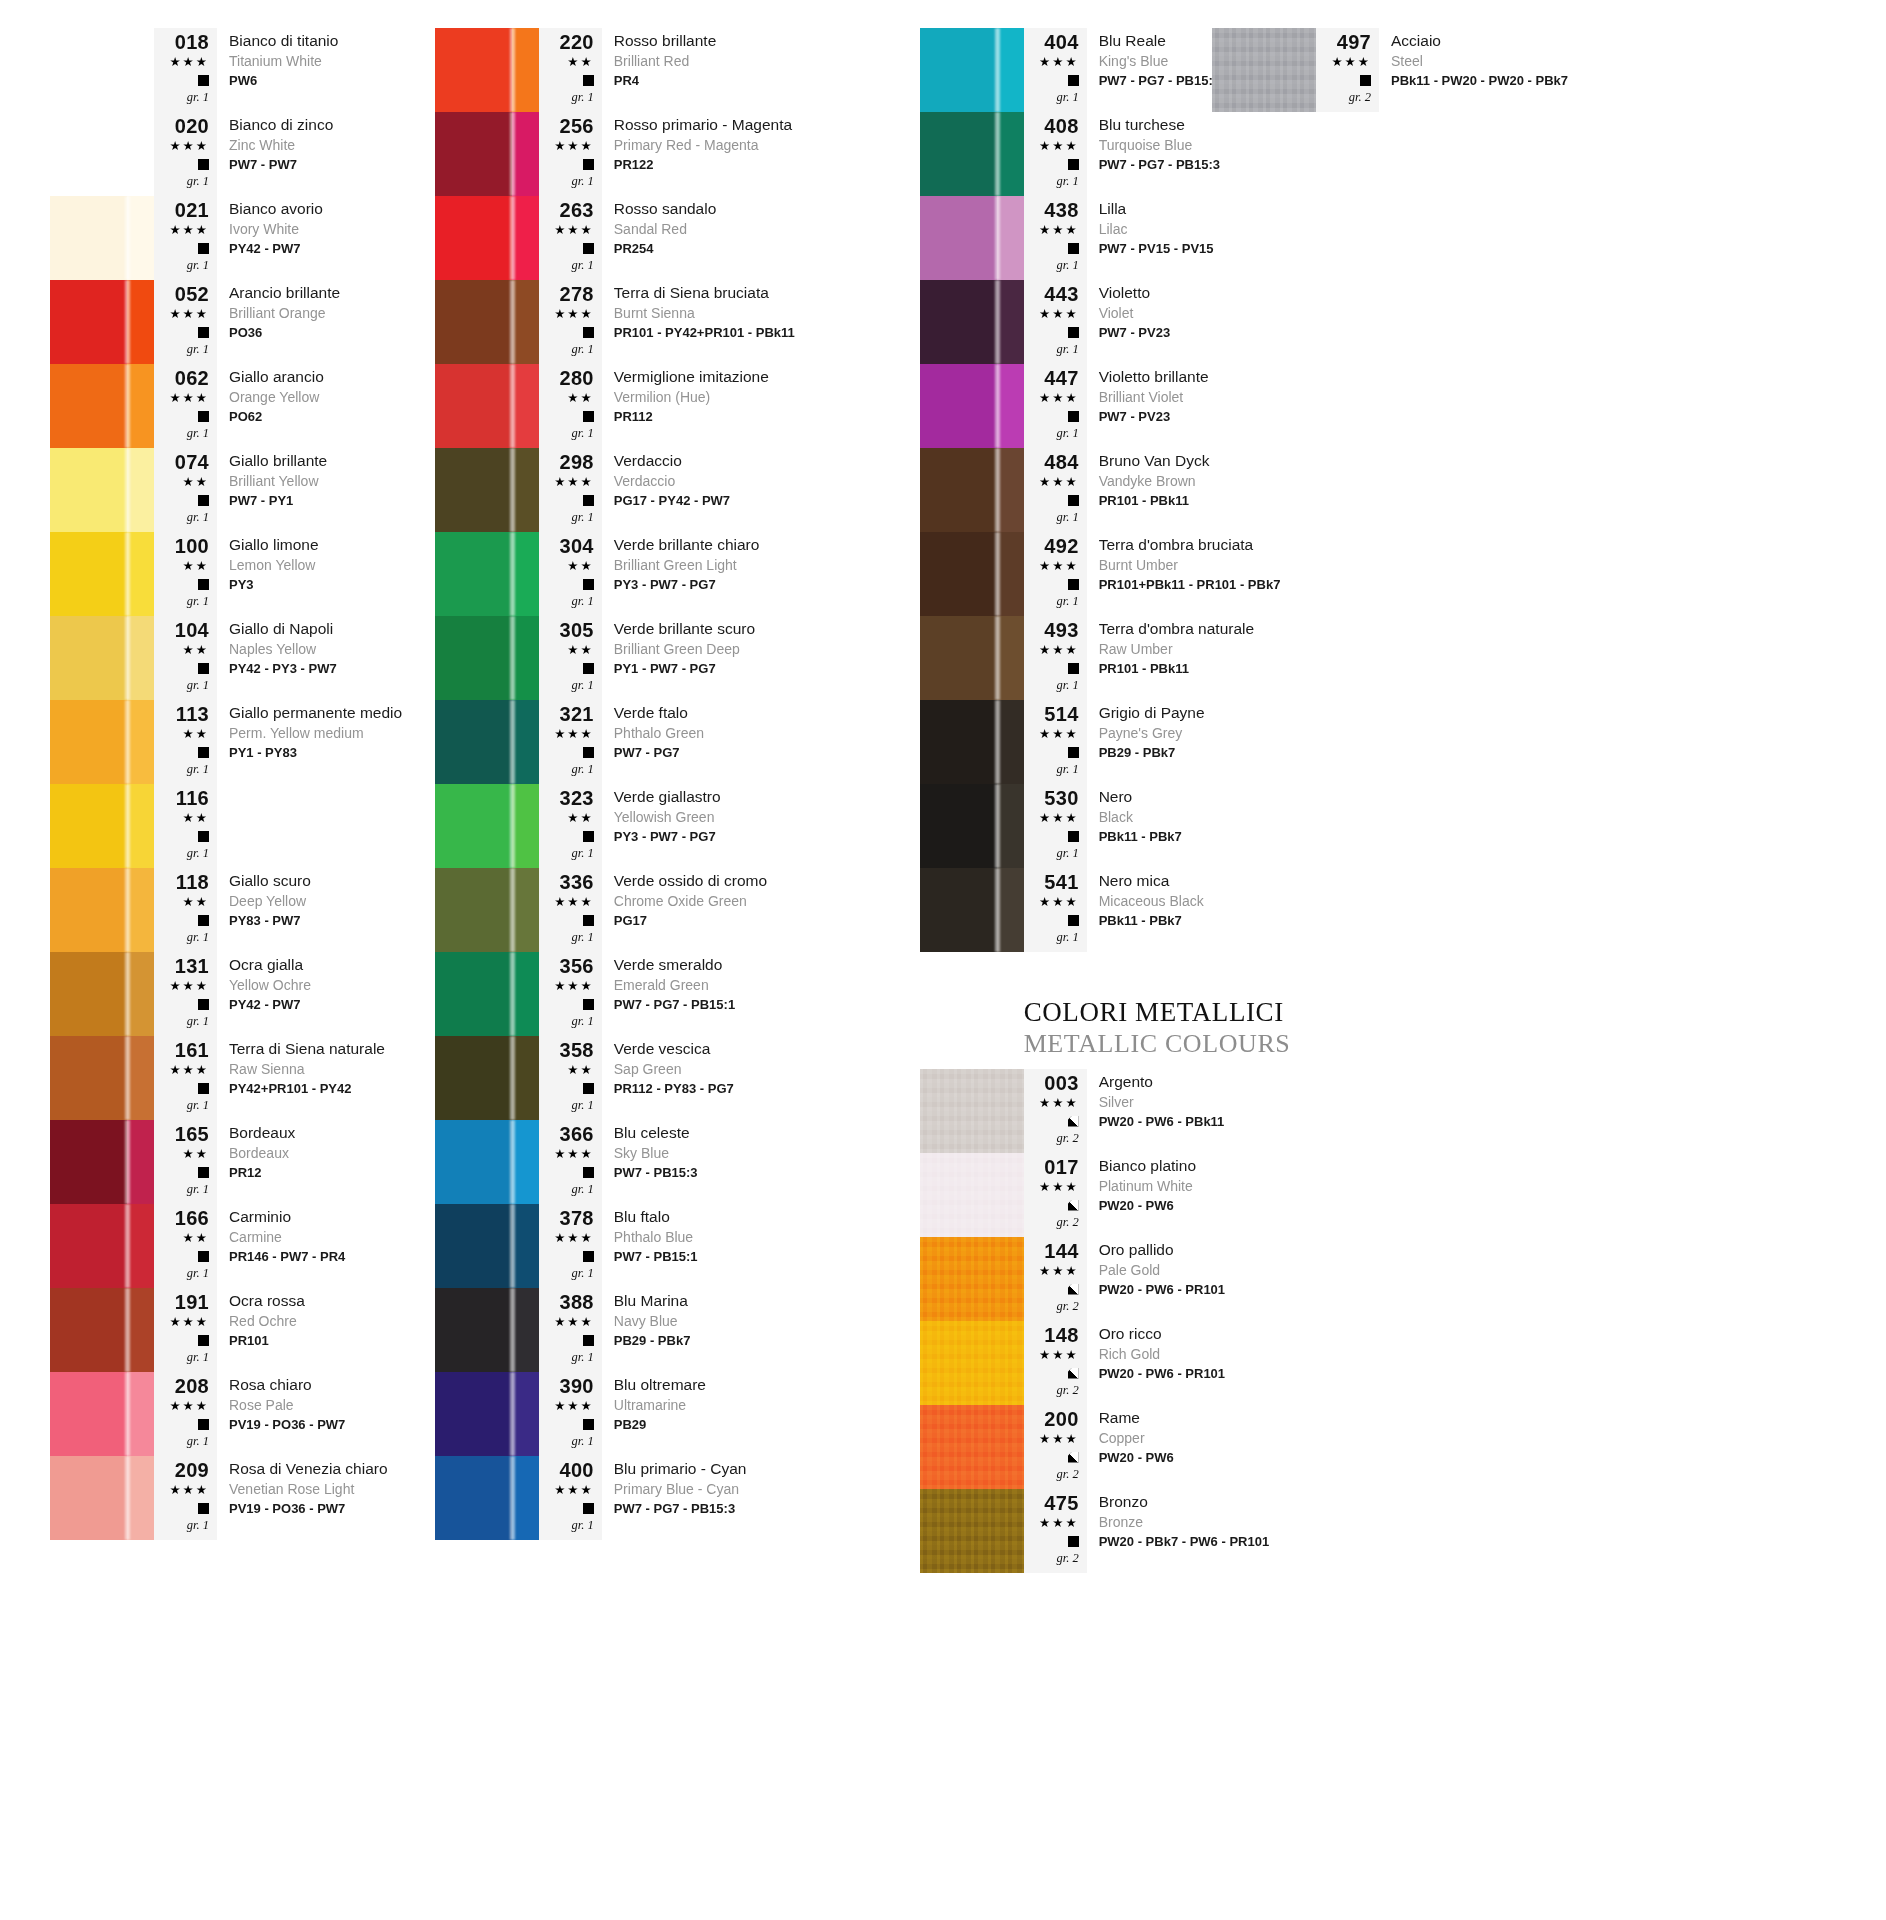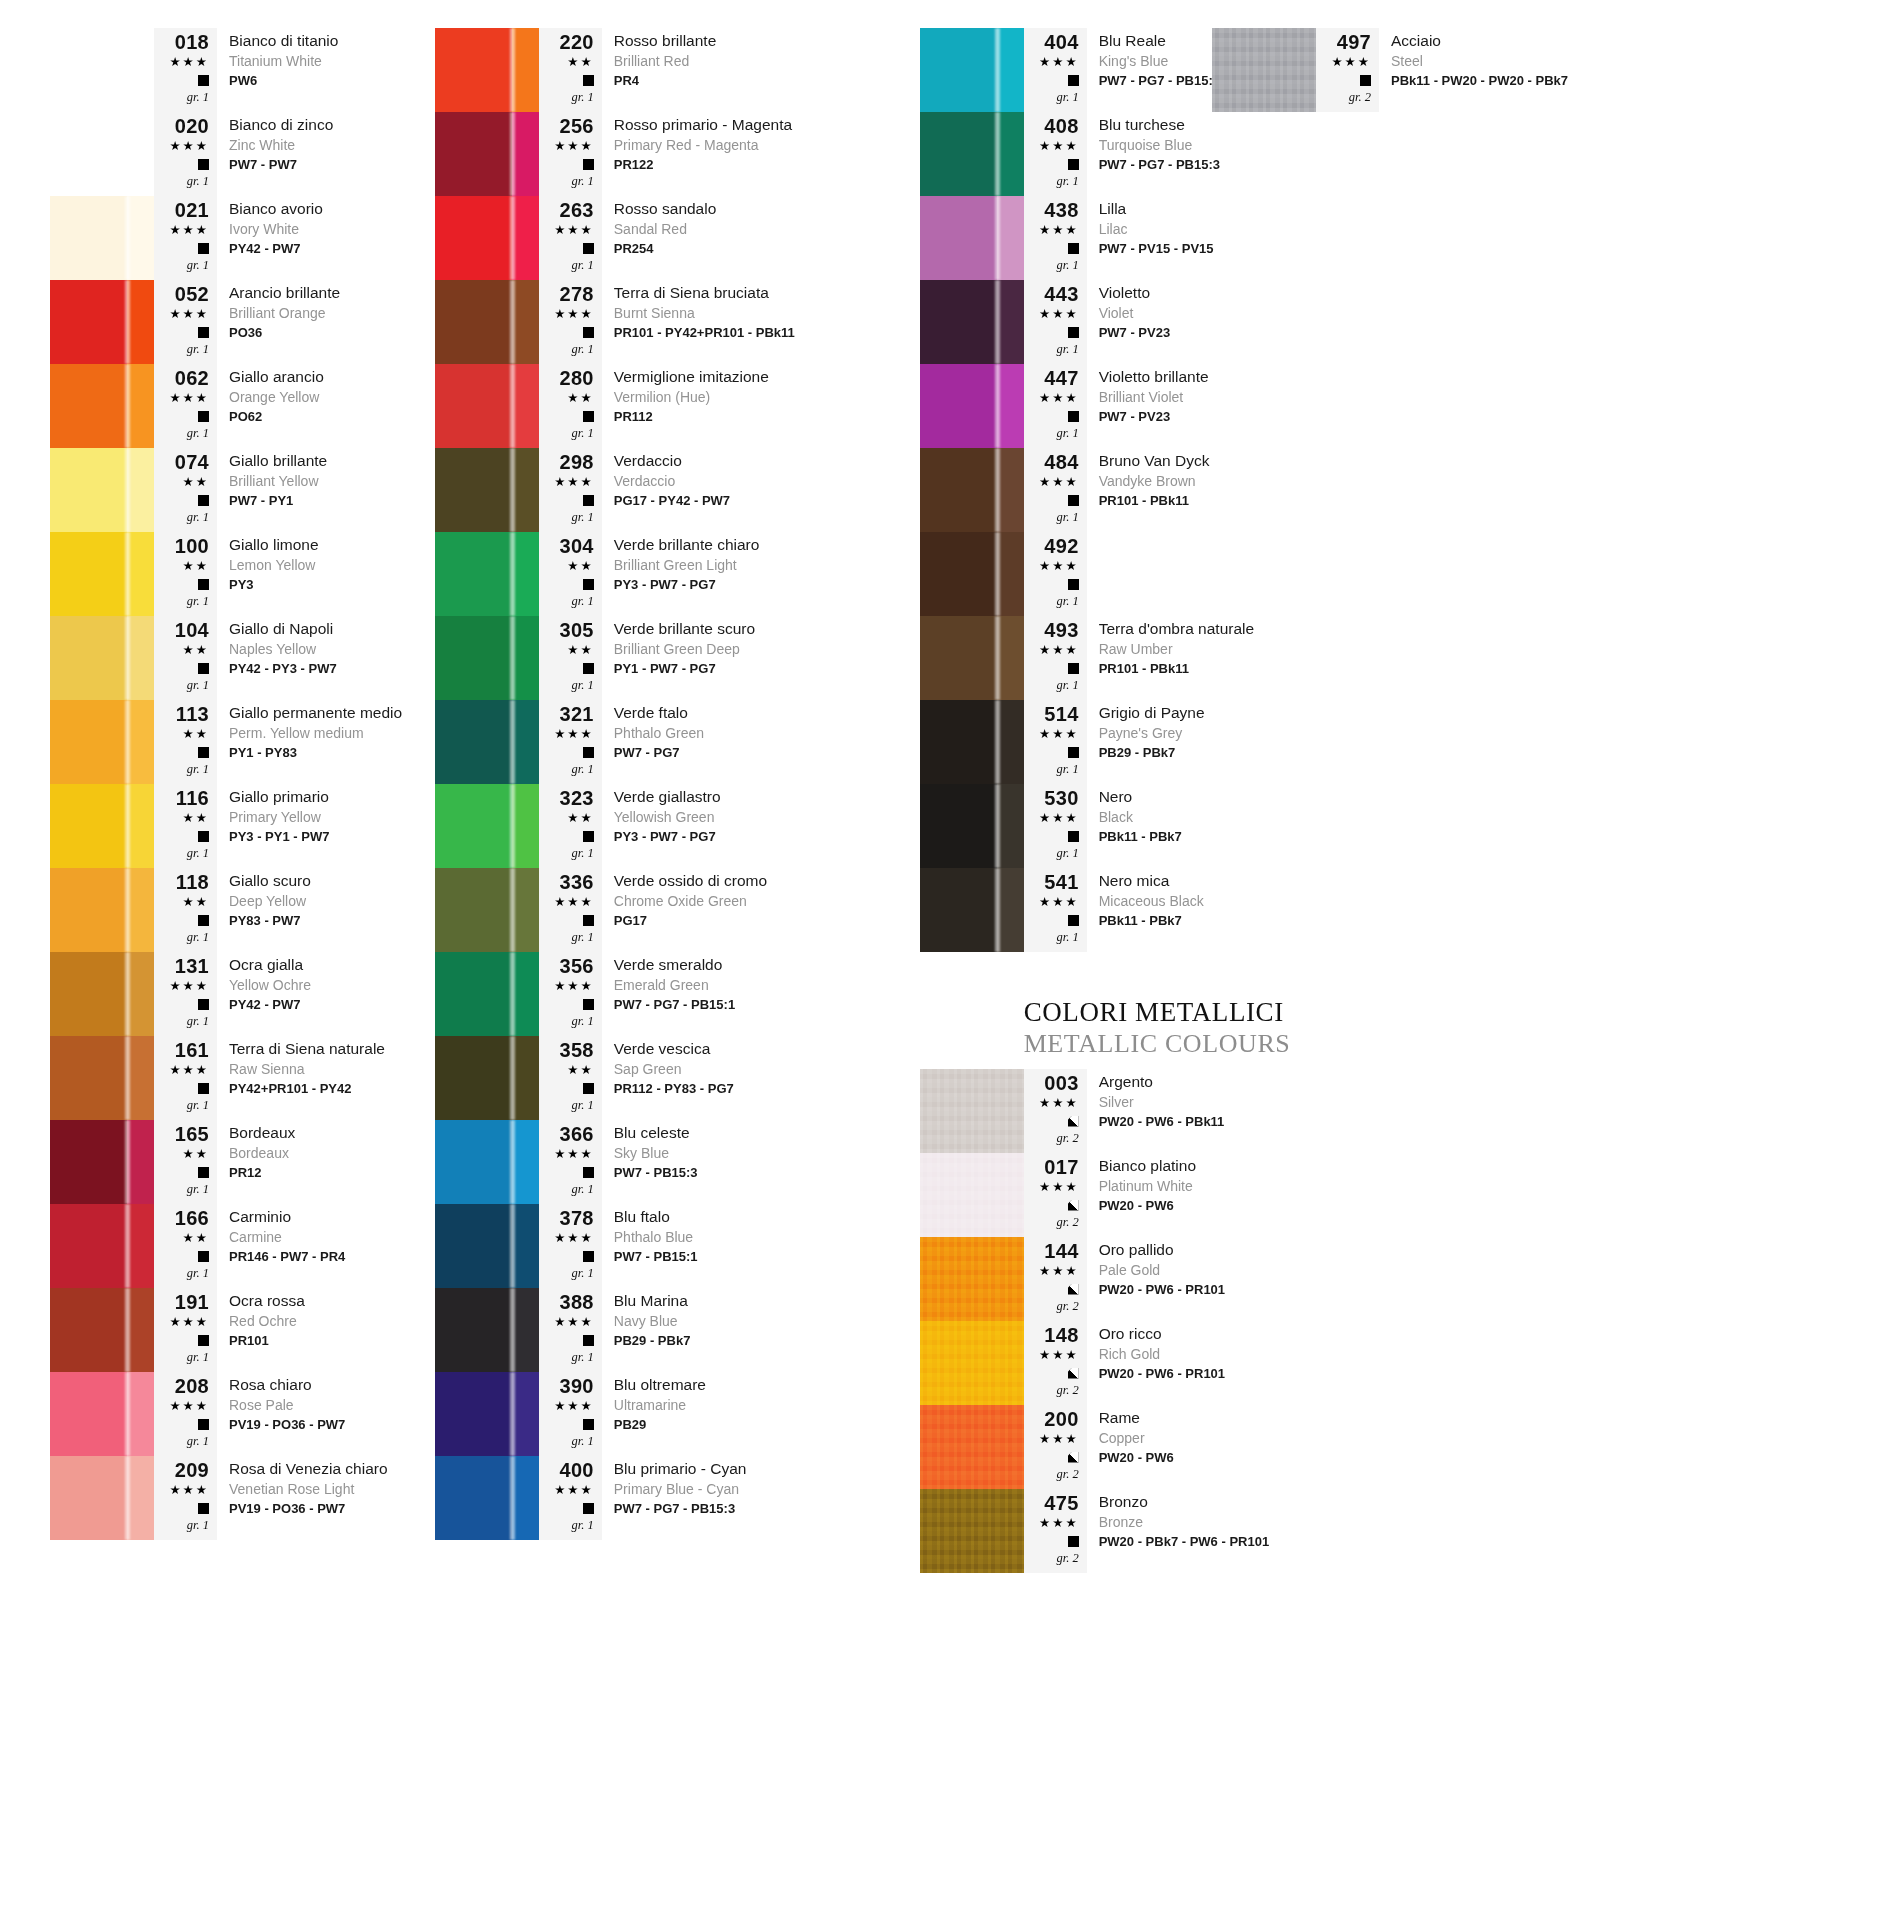--- a/index.html
+++ b/index.html
@@ -324,25 +324,20 @@
             <div class="streak"></div>
           </div>
           <div class="meta">
             <div class="code">116</div>
             <div class="stars">★★</div>
             <div class="iconrow">
               <span class="sq"></span>
             </div>
             <div class="gr">gr. 1</div>
           </div>
-          <div class="info">
-            <div class="it">Giallo primario</div>
-            <div class="en">Primary Yellow</div>
-            <div class="pg">PY3 - PY1 - PW7</div>
-          </div>
         </div>
         <div class="row">
           <div class="swatch">
             <div class="base" style="background: rgb(240, 161, 40);"></div>
             <div class="wash" style="background: rgb(244, 182, 61);"></div>
             <div class="streak"></div>
           </div>
           <div class="meta">
             <div class="code">118</div>
             <div class="stars">★★</div>
@@ -987,20 +982,25 @@
             <div class="wash" style="background: rgb(93, 60, 40);"></div>
             <div class="streak"></div>
           </div>
           <div class="meta">
             <div class="code">492</div>
             <div class="stars">★★★</div>
             <div class="iconrow">
               <span class="sq"></span>
             </div>
             <div class="gr">gr. 1</div>
+          </div>
+          <div class="info">
+            <div class="it">Terra d'ombra bruciata</div>
+            <div class="en">Burnt Umber</div>
+            <div class="pg">PR101+PBk11 - PR101 - PBk7</div>
           </div>
         </div>
         <div class="row">
           <div class="swatch">
             <div class="base" style="background: rgb(92, 64, 38);"></div>
             <div class="wash" style="background: rgb(109, 78, 47);"></div>
             <div class="streak"></div>
           </div>
           <div class="meta">
             <div class="code">493</div>

